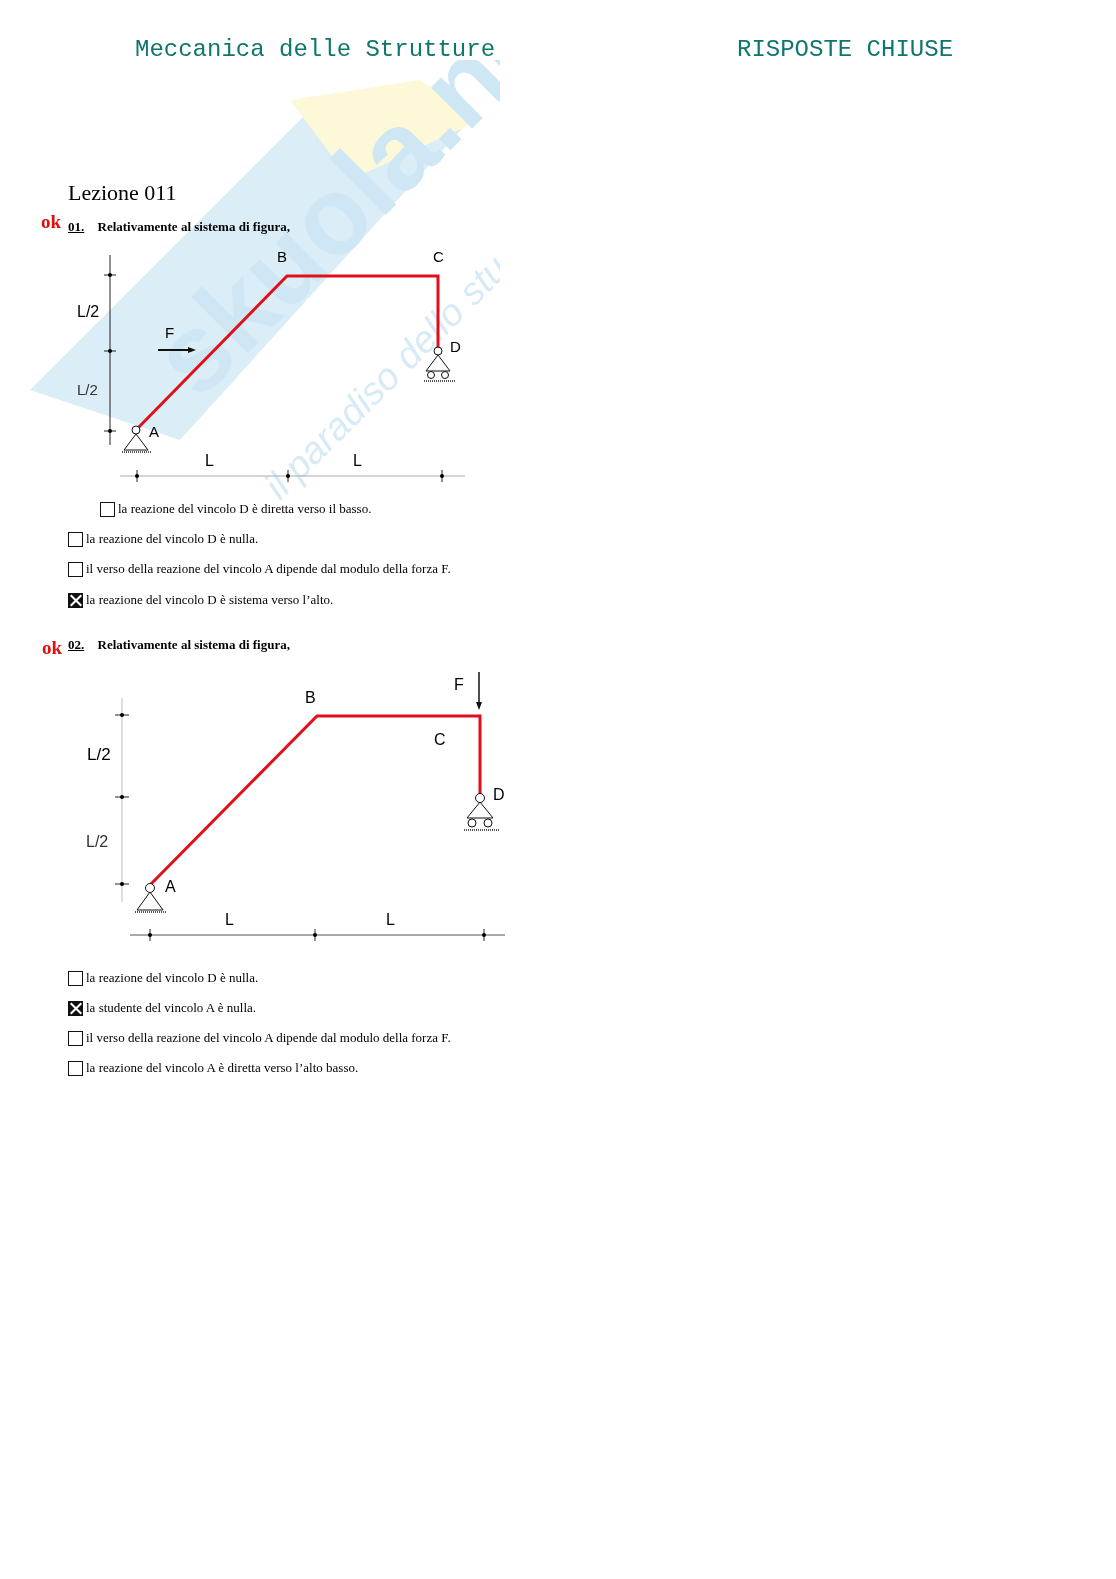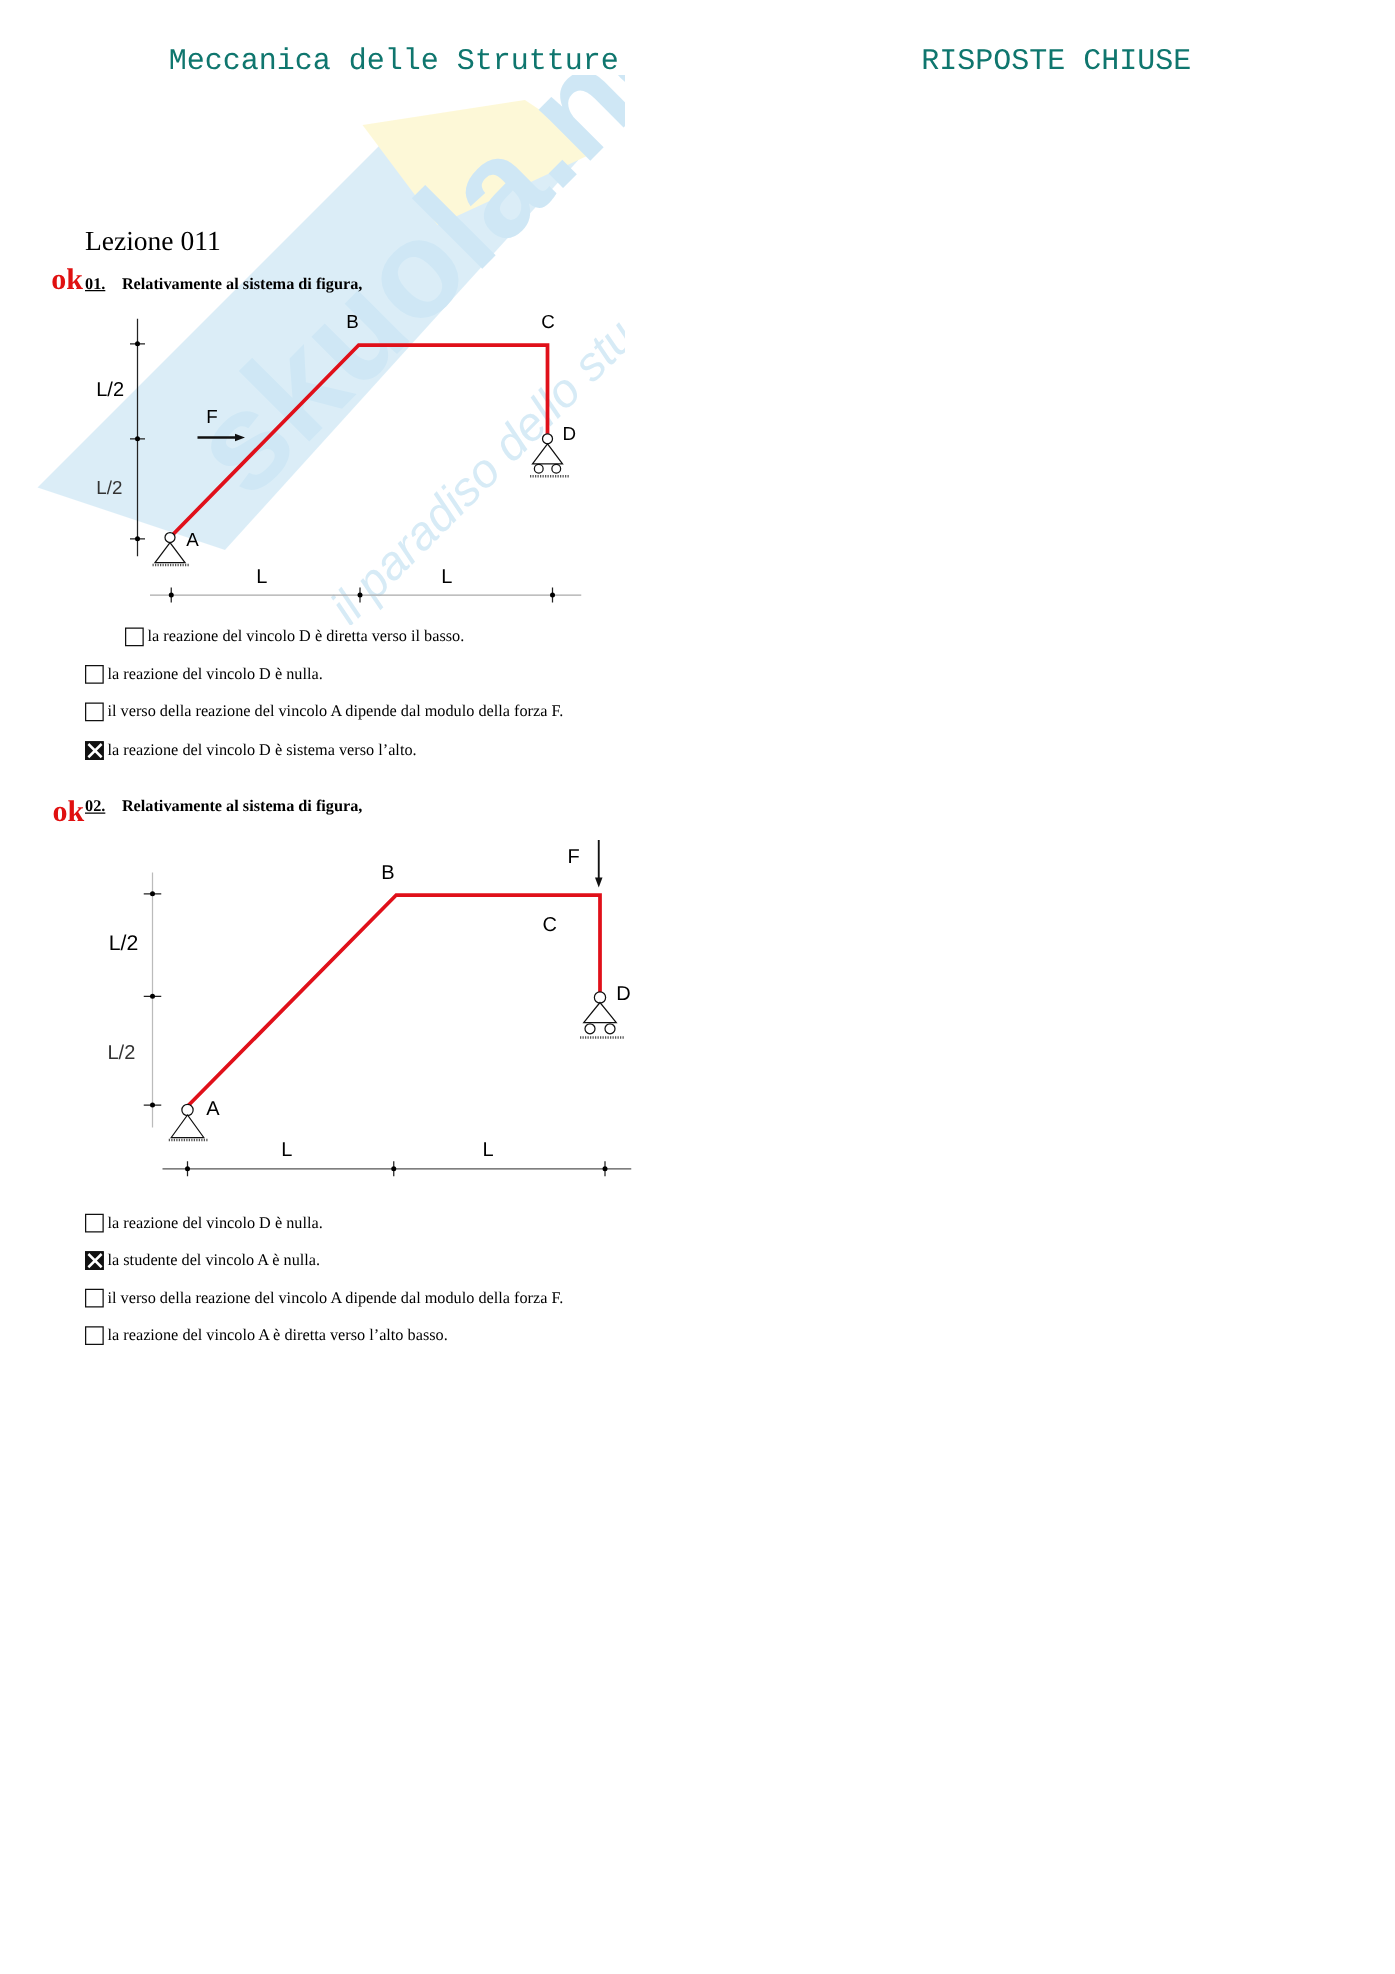--- a/index.html
+++ b/index.html
@@ -2,21 +2,21 @@
 <html><head>
   <meta charset="utf-8">
   <style>
     html, body { margin: 0; padding: 0; background: #ffffff; }
     body { width: 1116px; height: 1579px; position: relative; overflow: hidden; font-family: "Liberation Serif", serif; color: #000; }
     .hdr { position: absolute; top: 36px; font-family: Liberation Mono, monospace; font-size: 24px; color: #0f766e; }
     .hdr-left { left: 135px; }
     .hdr-right { left: 737px; }
     .watermark { position: absolute; left: 20px; top: 60px; width: 480px; height: 440px; pointer-events: none; }
     .lesson { position: absolute; left: 68px; top: 180px; font-size: 22px; font-weight: normal; }
-    .ok { position: absolute; font-size: 24px; font-weight: bold; color: #e01010; }
+    .ok { position: absolute; font-size: 19px; font-weight: bold; color: #e01010; }
     .qtitle { position: absolute; font-size: 13px; font-weight: bold; }
     .qtitle .num { margin-right: 10px; text-decoration: underline; }
     .fig { position: absolute; }
     .opt { position: absolute; left: 68px; display: flex; align-items: center; font-size: 13px; }
     .cb { width: 15px; height: 15px; border: 1.5px solid #111; box-sizing: border-box; margin-right: 3px; position: relative; background: #fff; flex: none; }
     .cb.checked { background: #111; }
     .cb.checked::before, .cb.checked::after { content: ""; position: absolute; left: 6px; top: -1px; width: 2px; height: 15px; background: #fff; }
     .cb.checked::before { transform: rotate(45deg); }
     .cb.checked::after { transform: rotate(-45deg); }
     .lbl { letter-spacing: 0; }

